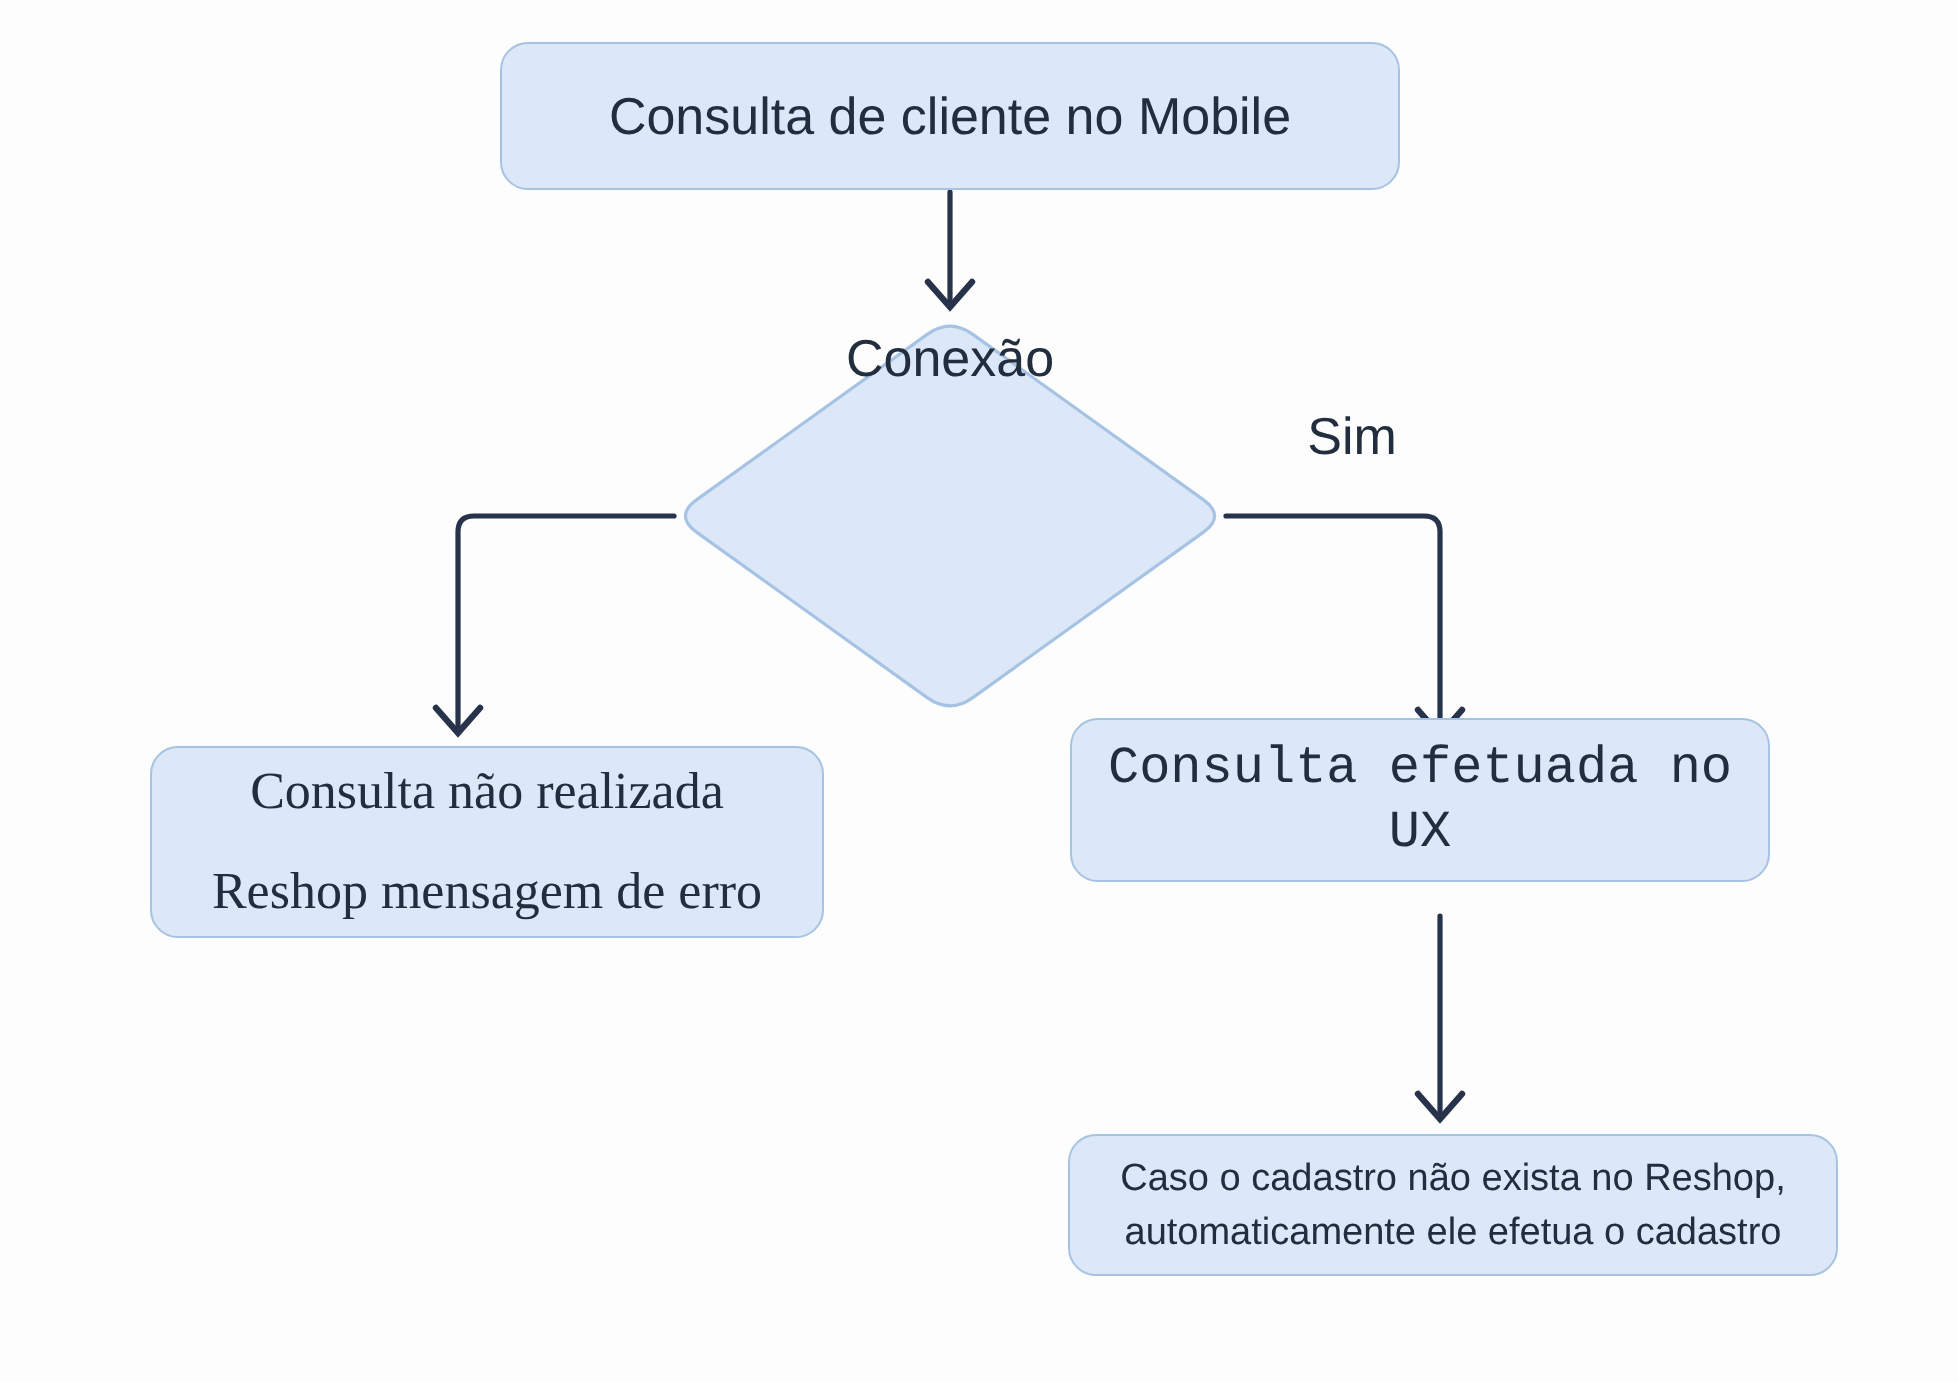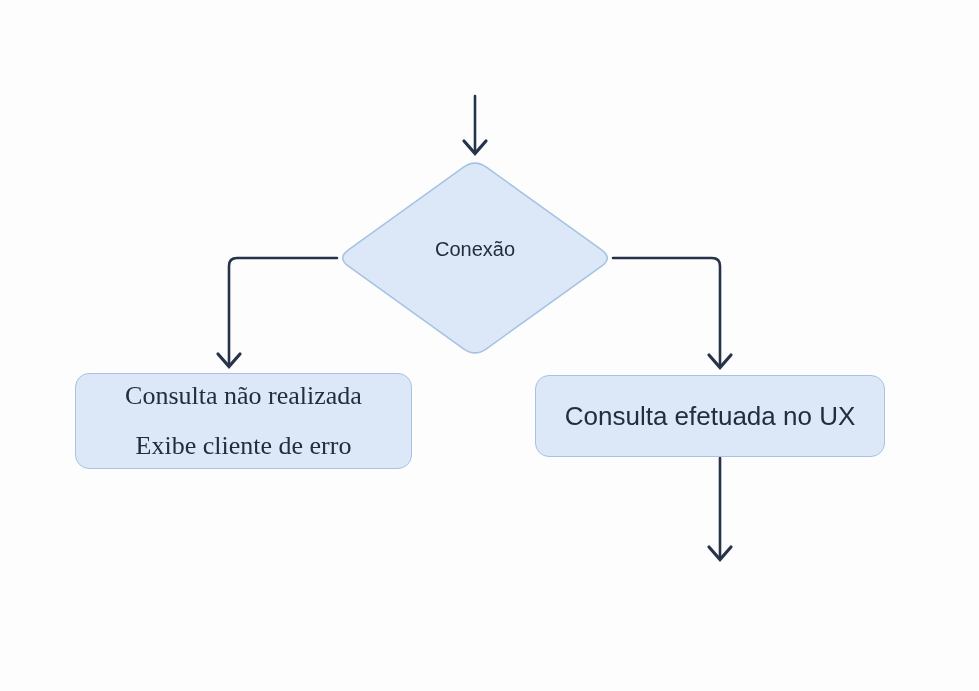--- a/index.html
+++ b/index.html
@@ -31,35 +31,34 @@
     flex-direction: column;
     align-items: center;
     justify-content: center;
     text-align: center;
     font-size: 26px;
     line-height: 1.25;
   }
   .node-start   { left: 250px; top: 21px;  width: 450px; height: 74px; }
   .node-no      { left: 75px;  top: 373px; width: 337px; height: 96px; font-family: Liberation Serif, serif; }
   .node-no .line { line-height: 50px; }
-  .node-yes     { left: 535px; top: 375px; width: 350px; height: 82px; }
+  .node-yes     { left: 535px; top: 359px; width: 350px; height: 82px; font-family: Liberation Mono, monospace; }
   .node-auto    { left: 534px; top: 567px; width: 385px; height: 71px; font-size: 19px; }
   .node-auto .line { line-height: 27px; }
   .diamond-text {
     position: absolute;
     left: 337px; top: 159px;
     width: 276px; height: 198px;
     display: flex;
     flex-direction: column;
     align-items: center;
-    justify-content: center;
     padding-bottom: 18px;
     box-sizing: border-box;
     color: #222e3e;
-    font-size: 20px;
+    font-size: 26px;
     text-align: center;
   }
   .diamond-text .line { line-height: 40px; }
   .edge-label {
     position: absolute;
     width: 110px;
     color: #222e3e;
     font-size: 26px;
     text-align: center;
   }
@@ -89,29 +88,37 @@
       <path d="M 613 258 L 712 258 Q 720 258 720 266 L 720 364"></path>
       <path d="M 709 355 L 720 367.5 L 731 355" stroke-width="3.2"></path>
     </g>
 
     <g stroke="#27334a" stroke-width="2.6" fill="none" stroke-linecap="round">
       <path d="M 720 458 L 720 556"></path>
       <path d="M 709 547 L 720 559.5 L 731 547" stroke-width="3.2"></path>
     </g>
   </svg>
 
+  <div class="node node-start">
+    <div class="line">Consulta de cliente no Mobile</div>
+  </div>
 
   <div class="diamond-text">
     <div class="line">Conexão</div>
   </div>
 
+  <div class="edge-label edge-label-sim">Sim</div>
 
   <div class="node node-no">
     <div class="line">Consulta não realizada</div>
-    <div class="line">Exibe cliente de erro</div>
+    <div class="line">Reshop mensagem de erro</div>
   </div>
 
   <div class="node node-yes">
     <div class="line">Consulta efetuada no UX</div>
   </div>
 
+  <div class="node node-auto">
+    <div class="line">Caso o cadastro não exista no Reshop,</div>
+    <div class="line">automaticamente ele efetua o cadastro</div>
+  </div>
 
 </div>
 
 </body></html>

